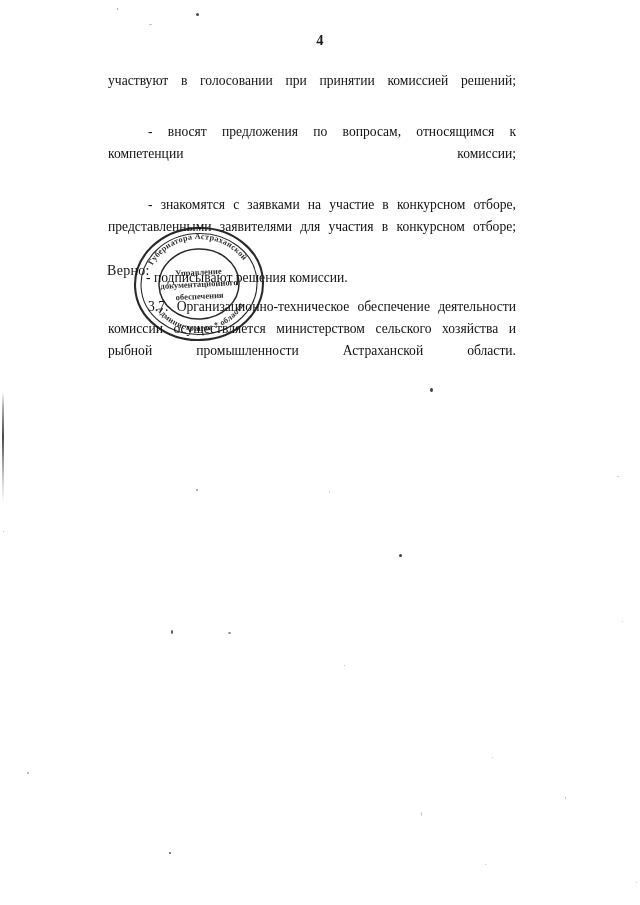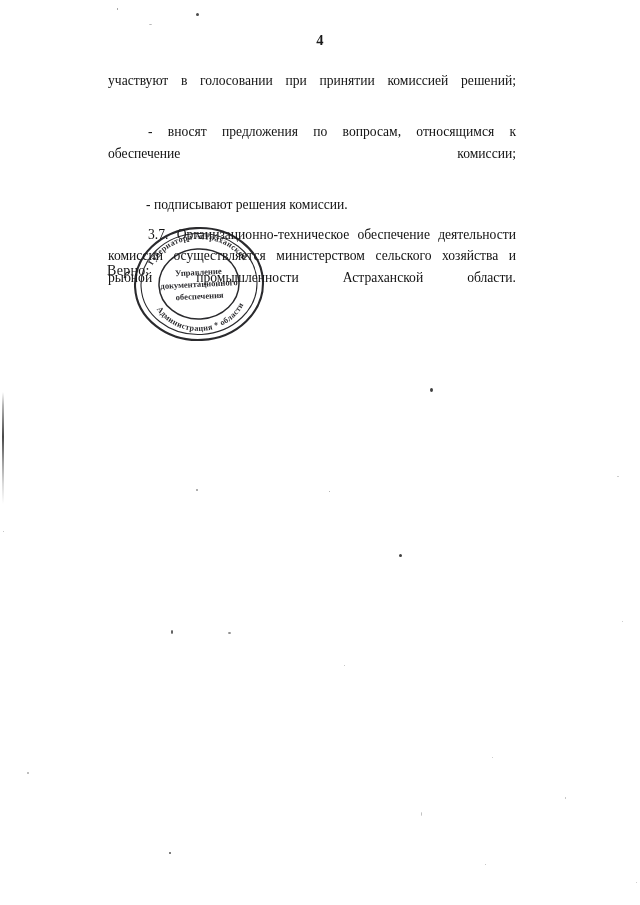--- a/index.html
+++ b/index.html
@@ -132,22 +132,23 @@
 <body>
 
 <div class="page">
 
   <div class="page-number">4</div>
 
   <div class="text-body">
 
     <p class="para noindent force-just">участвуют в голосовании при принятии комиссией решений;</p>
 
-    <p class="para indent force-just">- вносят предложения по вопросам, относящимся к обеспечение комиссии;</p>
-
+    <p class="para indent force-just">- вносят предложения по вопросам, относящимся к компетенции комиссии;</p>
+
+    <p class="para indent force-just">- знакомятся с заявками на участие в конкурсном отборе, представленными  заявителями для участия в конкурсном отборе;</p>
 
     <p class="para indent-sm">- подписывают решения комиссии.</p>
 
     <p class="para indent force-just">3.7. Организационно-техническое обеспечение деятельности комиссии осуществляется министерством сельского хозяйства и рыбной промышленности Астраханской области.</p>
 
   </div>
 
   <div class="verno">Верно:</div>
 
   <div class="stamp">

